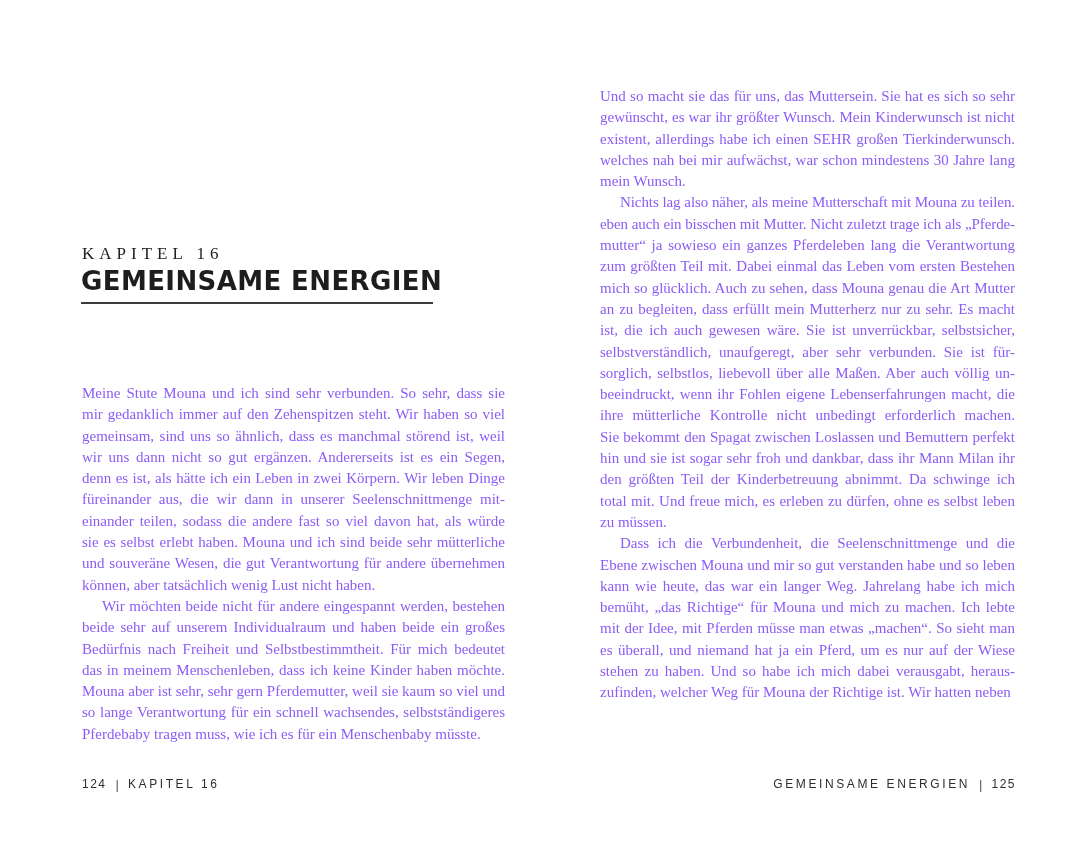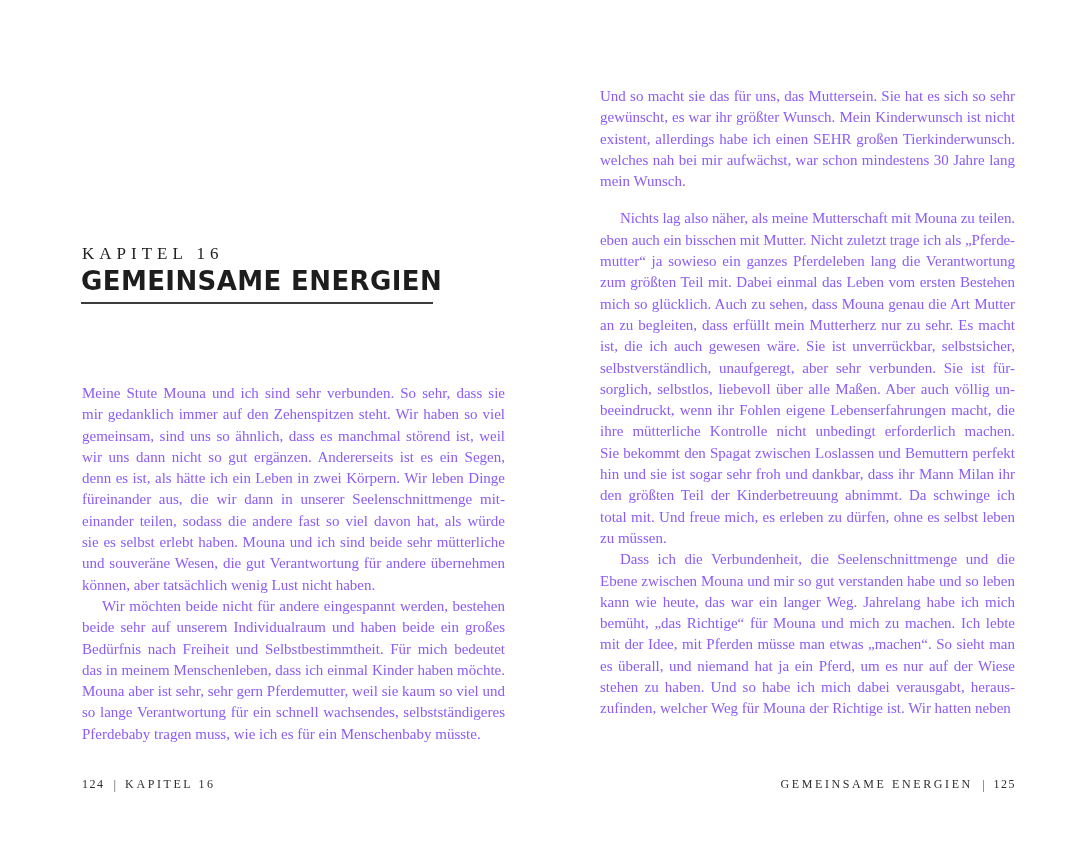--- a/index.html
+++ b/index.html
@@ -71,21 +71,21 @@
   }
   .line.last {
     text-align-last: left;
   }
   .line.indent {
     padding-left: 20px;
   }
   .footer {
     position: absolute;
     top: 777px;
-    font-family: Liberation Serif, serif;
+    font-family: Liberation Sans, sans-serif;
     font-size: 12px;
     color: #2e2e2e;
     white-space: nowrap;
   }
   .footer-left { left: 82px; }
   .footer-right { right: 64px; }
   .footer .label {
     letter-spacing: 2.6px;
     text-transform: uppercase;
   }
@@ -119,42 +119,42 @@
           <div class="line">füreinander aus, die wir dann in unserer Seelenschnittmenge mit-</div>
           <div class="line">einander teilen, sodass die andere fast so viel davon hat, als würde</div>
           <div class="line">sie es selbst erlebt haben. Mouna und ich sind beide sehr mütterliche</div>
           <div class="line">und souveräne Wesen, die gut Verantwortung für andere übernehmen</div>
           <div class="line last">können, aber tatsächlich wenig Lust nicht haben.</div>
         </div>
         <div>
           <div class="line indent">Wir möchten beide nicht für andere eingespannt werden, bestehen</div>
           <div class="line">beide sehr auf unserem Individualraum und haben beide ein großes</div>
           <div class="line">Bedürfnis nach Freiheit und Selbstbestimmtheit. Für mich bedeutet</div>
-          <div class="line">das in meinem Menschenleben, dass ich einmal Kinder haben möchte.</div>
+          <div class="line">das in meinem Menschenleben, dass ich keine Kinder haben möchte.</div>
           <div class="line">Mouna aber ist sehr, sehr gern Pferdemutter, weil sie kaum so viel und</div>
           <div class="line">so lange Verantwortung für ein schnell wachsendes, selbstständigeres</div>
           <div class="line last">Pferdebaby tragen muss, wie ich es für ein Menschenbaby müsste.</div>
         </div>
       </div>
     <div class="footer footer-left">
       <span class="pagenum">124</span><span class="sep">|</span><span class="label">KAPITEL 16</span>
     </div>
   </div>
 
   <div>
     <div class="col body-col right-body">
         <div>
           <div class="line">Und so macht sie das für uns, das Muttersein. Sie hat es sich so sehr</div>
           <div class="line">gewünscht, es war ihr größter Wunsch. Mein Kinderwunsch ist nicht</div>
           <div class="line">existent, allerdings habe ich einen SEHR großen Tierkinderwunsch.</div>
           <div class="line">welches nah bei mir aufwächst, war schon mindestens 30 Jahre lang</div>
           <div class="line last">mein Wunsch.</div>
         </div>
         <div>
-          <div class="line indent" style="letter-spacing: -0.0806061px; margin-top: 16px;">Nichts lag also näher, als meine Mutterschaft mit Mouna zu teilen.</div>
+          <div class="line indent" style="letter-spacing: -0.0806061px;">Nichts lag also näher, als meine Mutterschaft mit Mouna zu teilen.</div>
           <div class="line" style="letter-spacing: -0.104507px;">eben auch ein bisschen mit Mutter. Nicht zuletzt trage ich als „Pferde-</div>
           <div class="line">mutter“ ja sowieso ein ganzes Pferdeleben lang die Verantwortung</div>
           <div class="line">zum größten Teil mit. Dabei einmal das Leben vom ersten Bestehen</div>
           <div class="line">mich so glücklich. Auch zu sehen, dass Mouna genau die Art Mutter</div>
           <div class="line">an zu begleiten, dass erfüllt mein Mutterherz nur zu sehr. Es macht</div>
           <div class="line">ist, die ich auch gewesen wäre. Sie ist unverrückbar, selbstsicher,</div>
           <div class="line">selbstverständlich, unaufgeregt, aber sehr verbunden. Sie ist für-</div>
           <div class="line">sorglich, selbstlos, liebevoll über alle Maßen. Aber auch völlig un-</div>
           <div class="line">beeindruckt, wenn ihr Fohlen eigene Lebenserfahrungen macht, die</div>
           <div class="line">ihre mütterliche Kontrolle nicht unbedingt erforderlich machen.</div>

